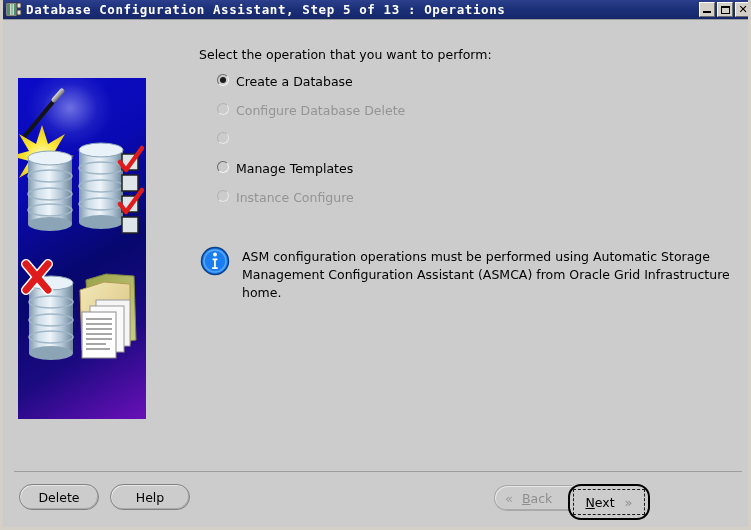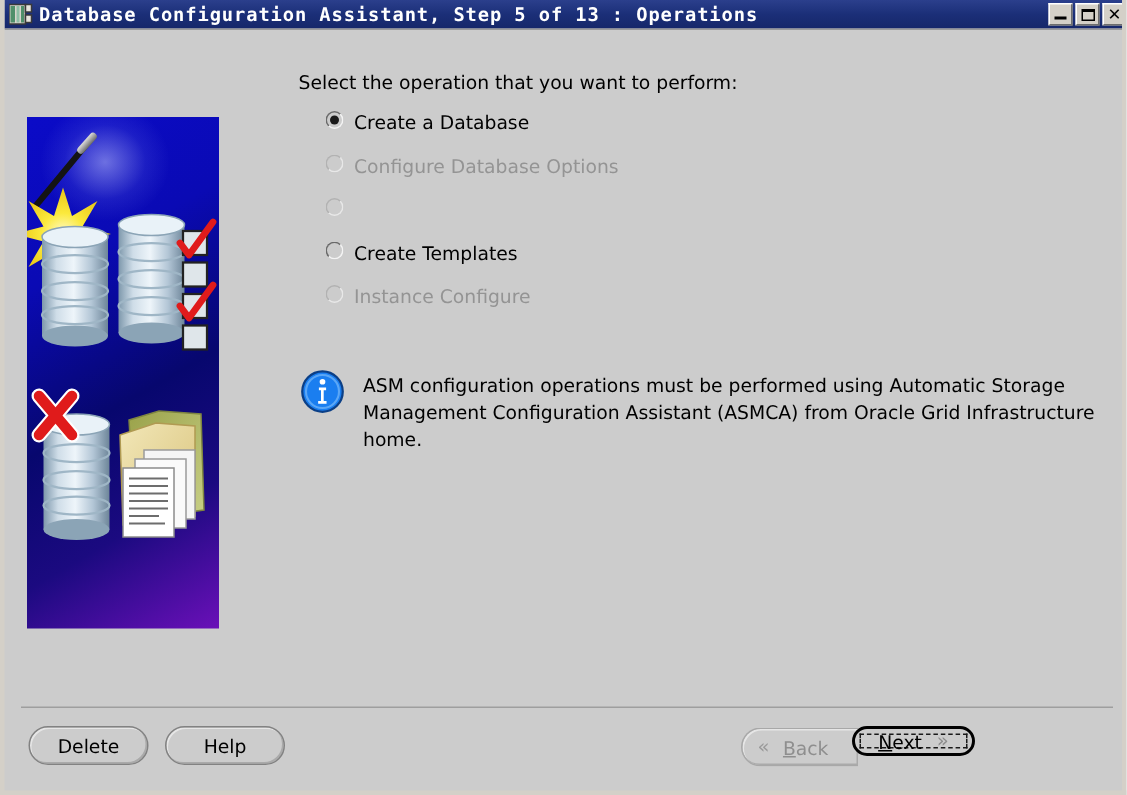--- a/index.html
+++ b/index.html
@@ -212,21 +212,21 @@
 
   #btn-back {
     left: 491px; top: 485px; width: 78px;
     border-radius: 13px 0 0 13px;
     border-right: none;
     justify-content: flex-start;
     padding-left: 10px;
     gap: 9px;
   }
   #btn-next {
-    left: 565px; top: 484px; width: 82px; height: 20px;
+    left: 565px; top: 484px; width: 82px; height: 36px;
     border: 2px solid #000000;
     border-radius: 13px;
     padding: 0;
     box-shadow: none;
     background: #cccccc;
   }
   .next-inner {
     position: absolute;
     left: 3px; top: 3px; right: 3px; bottom: 3px;
     border: 1px dashed #1a1a1a;
@@ -380,30 +380,30 @@
 
   <div class="radio-group">
 
     <div class="radio-row">
       <span class="radio checked"></span>
       <span class="radio-label">Create a Database</span>
     </div>
 
     <div class="radio-row">
       <span class="radio disabled"></span>
-      <span class="radio-label disabled">Configure Database Options</span>
+      <span class="radio-label disabled">Configure Database Delete</span>
     </div>
 
     <div class="radio-row">
       <span class="radio disabled"></span>
     </div>
 
     <div class="radio-row">
       <span class="radio"></span>
-      <span class="radio-label">Create Templates</span>
+      <span class="radio-label">Manage Templates</span>
     </div>
 
     <div class="radio-row">
       <span class="radio disabled"></span>
       <span class="radio-label disabled">Instance Configure</span>
     </div>
   </div>
 
   <div class="note">
     <span class="info-icon">

